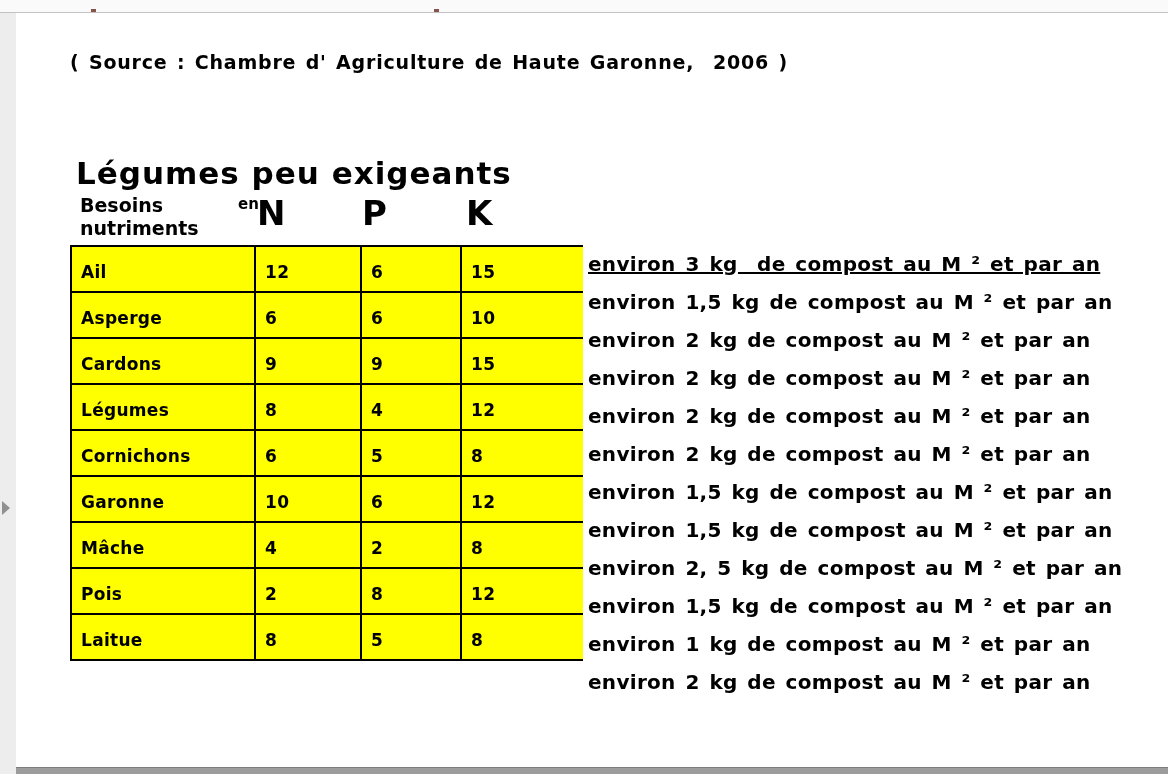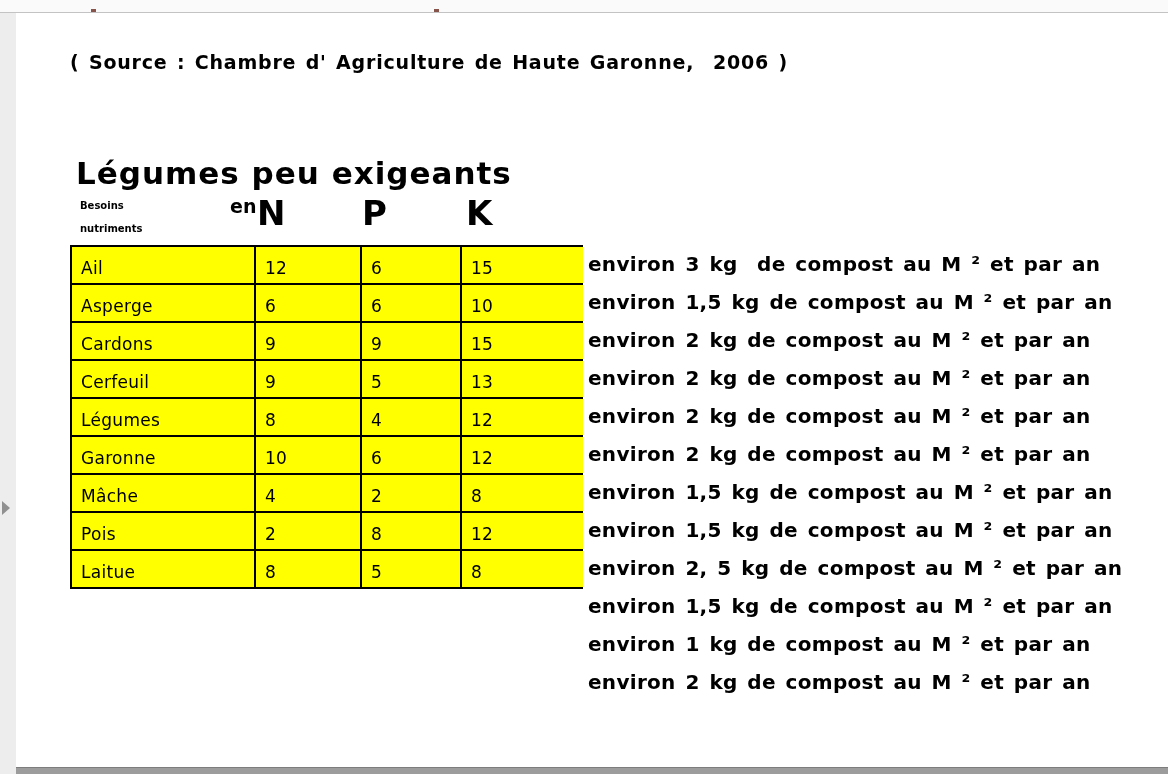--- a/index.html
+++ b/index.html
@@ -46,45 +46,45 @@
     position: absolute; left: 70px; top: 51px;
     font-size: 19px; letter-spacing: 0.8px; word-spacing: 2px;
     white-space: pre;
   }
   .doc-title {
     position: absolute; left: 76px; top: 133px;
     font-size: 31px; letter-spacing: 1px; margin-top: 22px;
   }
   .besoins-label {
     position: absolute; left: 80px; top: 194px;
-    font-size: 10px; line-height: 23px;
+    font-size: 19px; line-height: 23px;
   }
   .en-label {
-    position: absolute; left: 230px; top: 195px;
-    font-size: 19px;
+    position: absolute; left: 238px; top: 195px;
+    font-size: 15px;
     text-align: center;
   }
   .col-head {
     position: absolute; top: 196px;
     font-size: 34px; line-height: 1;
   }
   .col-head.n { left: 257px; }
   .col-head.p { left: 362px; }
   .col-head.k { left: 466px; }
 
   table.npk {
     position: absolute; left: 70px; top: 245px;
     border-collapse: collapse; table-layout: fixed;
     width: 512px;
   }
   table.npk td {
     background: #ffff00;
     border: 2px solid #000000;
-    height: 38px; box-sizing: border-box;
-    font-size: 17px; font-weight: normal;
+    height: 46px; box-sizing: border-box;
+    font-size: 17px; font-weight: bold;
     padding: 5px 0 0 9px; vertical-align: middle;
     letter-spacing: 0.3px;
   }
   table.npk td.c0 { width: 184px; }
   table.npk td.c1 { width: 106px; }
   table.npk td.c2 { width: 100px; }
   table.npk td.c3 { width: 122px; border-right: none; }
 
   .note-line {
     position: absolute; left: 588px; height: 38px; line-height: 38px;
@@ -134,30 +134,30 @@
           <td class="c2">6</td>
           <td class="c3">10</td>
         </tr>
         <tr>
           <td class="c0">Cardons</td>
           <td class="c1">9</td>
           <td class="c2">9</td>
           <td class="c3">15</td>
         </tr>
         <tr>
-          <td class="c0">Cerfeuil</td>
-          <td class="c1">9</td>
-          <td class="c2">5</td>
-          <td class="c3">13</td>
-        </tr>
-        <tr>
           <td class="c0">Légumes</td>
           <td class="c1">8</td>
           <td class="c2">4</td>
           <td class="c3">12</td>
+        </tr>
+        <tr>
+          <td class="c0">Cornichons</td>
+          <td class="c1">6</td>
+          <td class="c2">5</td>
+          <td class="c3">8</td>
         </tr>
         <tr>
           <td class="c0">Garonne</td>
           <td class="c1">10</td>
           <td class="c2">6</td>
           <td class="c3">12</td>
         </tr>
         <tr>
           <td class="c0">Mâche</td>
           <td class="c1">4</td>
@@ -173,21 +173,21 @@
         <tr>
           <td class="c0">Laitue</td>
           <td class="c1">8</td>
           <td class="c2">5</td>
           <td class="c3">8</td>
         </tr>
       </tbody>
   </table>
 
   <div>
-      <div class="note-line" style="top: 245px;">environ 3 kg  de compost au M ² et par an</div>
+      <div class="note-line" style="top: 245px; text-decoration: underline;">environ 3 kg  de compost au M ² et par an</div>
       <div class="note-line" style="top: 283px;">environ 1,5 kg de compost au M ² et par an</div>
       <div class="note-line" style="top: 321px;">environ 2 kg de compost au M ² et par an</div>
       <div class="note-line" style="top: 359px;">environ 2 kg de compost au M ² et par an</div>
       <div class="note-line" style="top: 397px;">environ 2 kg de compost au M ² et par an</div>
       <div class="note-line" style="top: 435px;">environ 2 kg de compost au M ² et par an</div>
       <div class="note-line" style="top: 473px;">environ 1,5 kg de compost au M ² et par an</div>
       <div class="note-line" style="top: 511px;">environ 1,5 kg de compost au M ² et par an</div>
       <div class="note-line" style="top: 549px;">environ 2, 5 kg de compost au M ² et par an</div>
       <div class="note-line" style="top: 587px;">environ 1,5 kg de compost au M ² et par an</div>
       <div class="note-line" style="top: 625px;">environ 1 kg de compost au M ² et par an</div>

